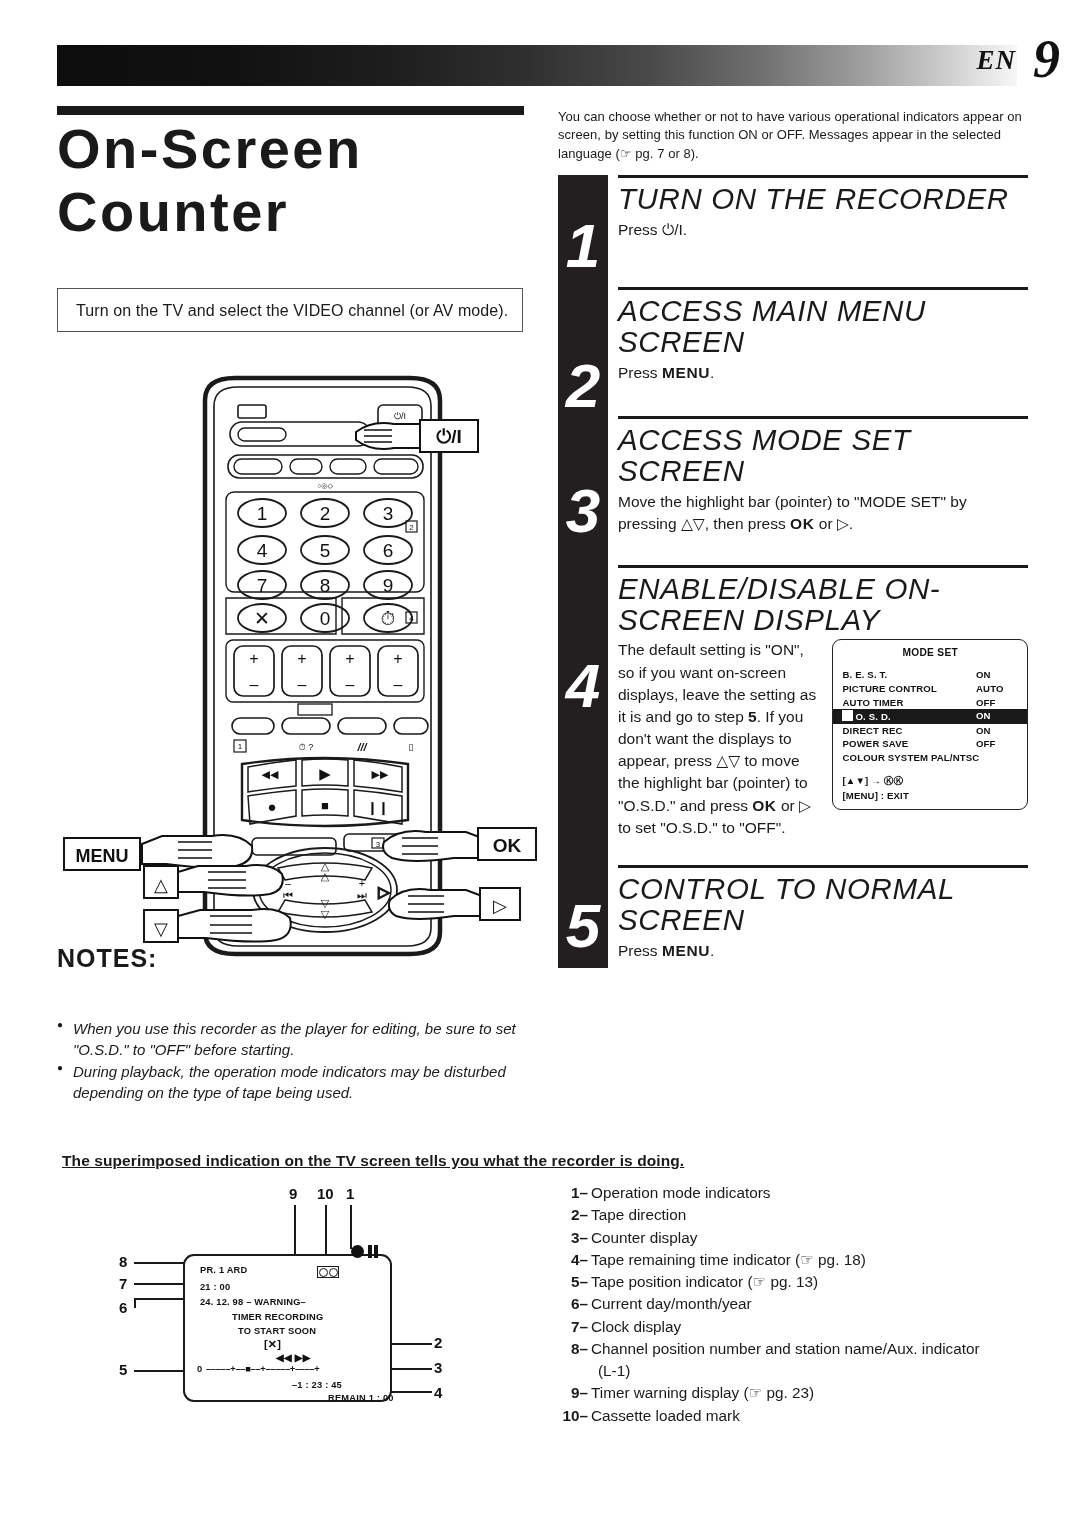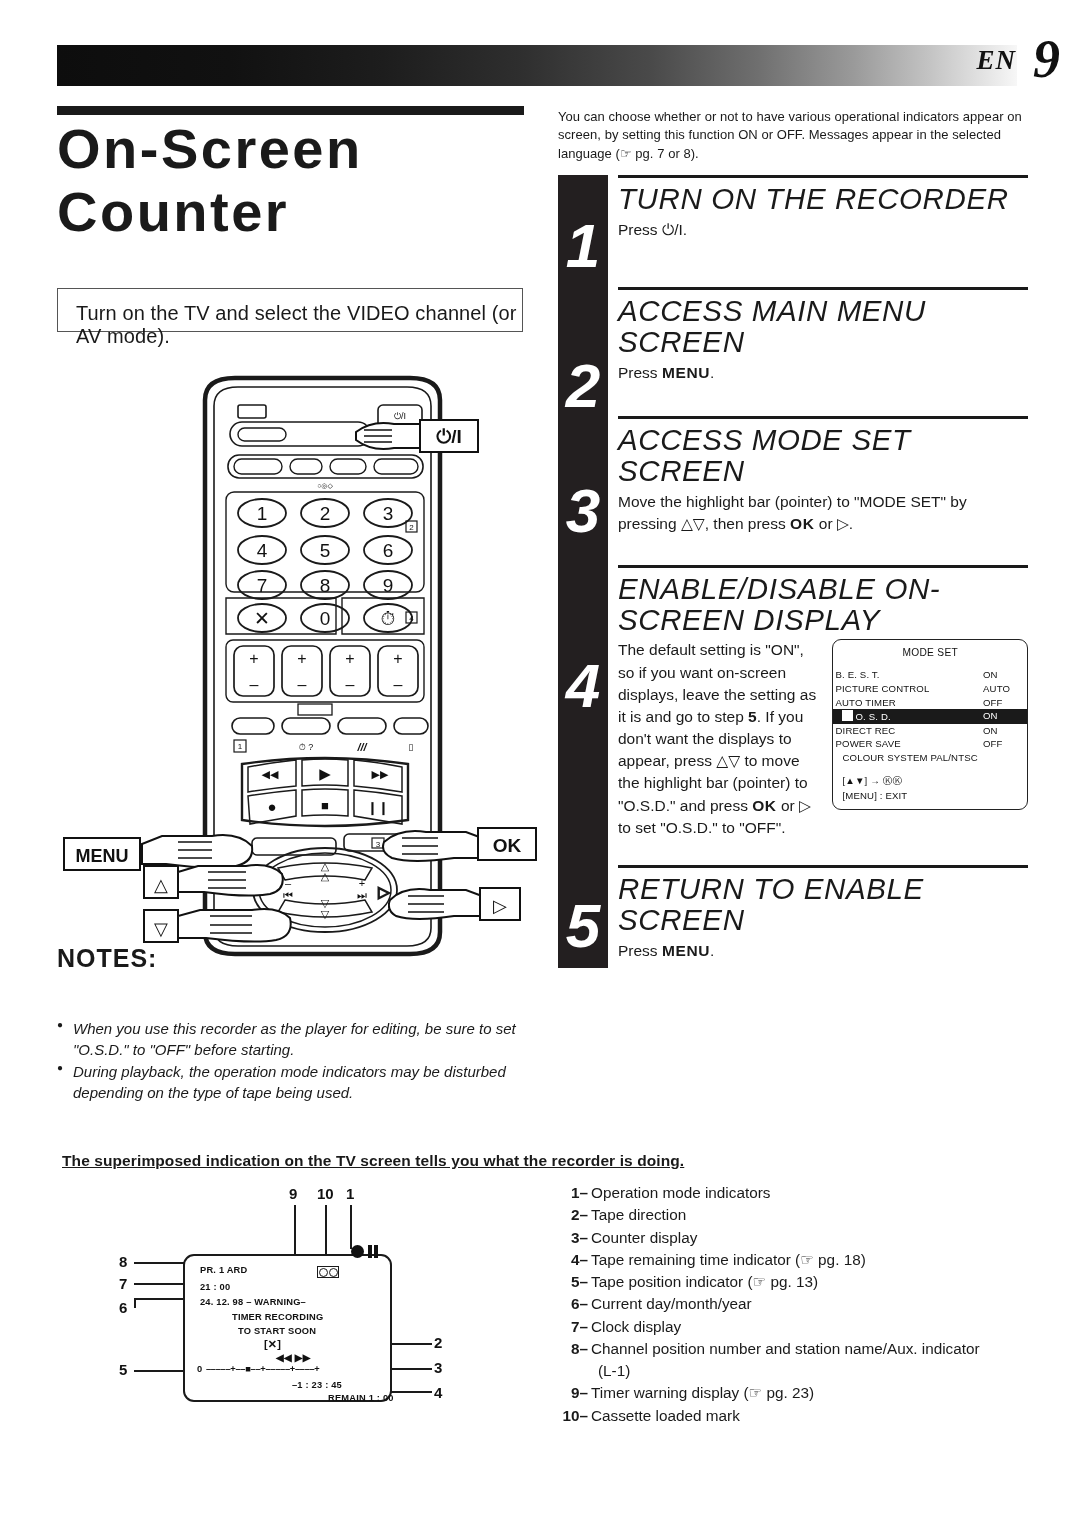--- a/index.html
+++ b/index.html
@@ -15,21 +15,21 @@
   .hdr-num{position:absolute;right:20px;top:28px;font-family:"Liberation Serif",serif;
      font-style:italic;font-size:54px;font-weight:700;color:#111;}
 
   
   .l-rule{position:absolute;left:57px;top:106px;width:467px;height:9px;background:#1a1a1a;}
   .title{position:absolute;left:57px;top:118px;width:470px;
      font-size:56px;font-weight:bold;letter-spacing:2.5px;line-height:1.12;color:#1a1a1a;}
   .title span{display:block;}
   .tipbox{position:absolute;left:57px;top:288px;width:466px;height:44px;
      border:1.6px solid #555;box-sizing:border-box;}
-  .tipbox p{margin:0;padding:13px 0 0 18px;font-size:20px;letter-spacing:.1px;}
+  .tipbox p{margin:0;padding:13px 0 0 18px;font-size:16px;letter-spacing:.1px;}
 
   
   .intro{position:absolute;left:558px;top:108px;width:470px;font-size:13px;
      line-height:1.42;letter-spacing:.05px;}
   .stepbar{position:absolute;left:558px;top:175px;width:50px;height:793px;background:#231f20;}
   .stepnum{position:absolute;left:558px;width:50px;text-align:center;color:#fff;
      font-size:62px;font-weight:bold;font-style:italic;line-height:1;}
   .s1{top:215px}.s2{top:355px}.s3{top:480px}.s4{top:655px}.s5{top:895px}
 
   .steps{position:absolute;left:618px;top:175px;width:410px;}
@@ -39,24 +39,24 @@
   .sbody{font-size:15.5px;line-height:1.42;margin:0 0 0 0;}
   .sblock{margin-bottom:13px;}
   b.kb{font-weight:bold;letter-spacing:.6px;}
 
   
   .s4wrap{display:flex;gap:10px;align-items:flex-start;}
   .s4txt{width:205px;font-size:15.5px;line-height:1.43;}
 
   
   .osd{width:196px;border:1.8px solid #222;border-radius:9px;padding:5px 0 6px 0;
-       box-sizing:border-box;background:#fff;font-size:9.6px;font-weight:normal;
+       box-sizing:border-box;background:#fff;font-size:9.6px;font-weight:bold;
        letter-spacing:.15px;color:#111;}
   .osd-t{text-align:center;font-size:10.2px;margin:2px 0 10px 0;letter-spacing:.3px;}
-  .osd-r{display:flex;padding:0 2px;line-height:1.42;}
+  .osd-r{display:flex;padding:0 9px;line-height:1.42;}
   .osd-r .n{flex:1;white-space:nowrap;}
   .osd-r .v{width:42px;text-align:left;}
   .osd-r.hl{background:#1a1a1a;color:#fff;padding-left:9px;}
   .osd-r.hl .pt{display:inline-block;width:9px;height:9px;border:1.3px solid #fff;
      margin-right:2px;position:relative;top:1px;background:#fff;}
   .osd-wide{padding:0 9px;line-height:1.42;white-space:nowrap;}
   .osd-f{padding:9px 9px 0 9px;line-height:1.45;}
 
   
   .notes-h{position:absolute;left:57px;top:932px;font-size:25px;font-weight:bold;letter-spacing:1px;margin-top:12px;}
@@ -355,21 +355,21 @@
           </div>
           <div class="osd-wide">COLOUR SYSTEM PAL/NTSC</div>
           <div class="osd-f">[▲▼] → ⓀⓀ</div>
           <div class="osd-f" style="padding-top:1px;">[MENU] : EXIT</div>
         </div>
       </div>
     </div>
 
     <div class="sblock">
       <div class="hrule"></div>
-      <div class="shead">RETURN TO ENABLE SCREEN</div>
+      <div class="shead">CONTROL TO NORMAL SCREEN</div>
       <div class="sbody">Press <b class="kb">MENU</b>.</div>
     </div>
   </div>
 
   <div class="notes-h">NOTES:</div>
   <div class="notes">
     <ul>
       <li>When you use this recorder as the player for editing, be sure to set "O.S.D." to  "OFF" before starting.</li>
       <li>During playback, the operation mode indicators may be disturbed depending on the type of tape being used.</li>
     </ul>

